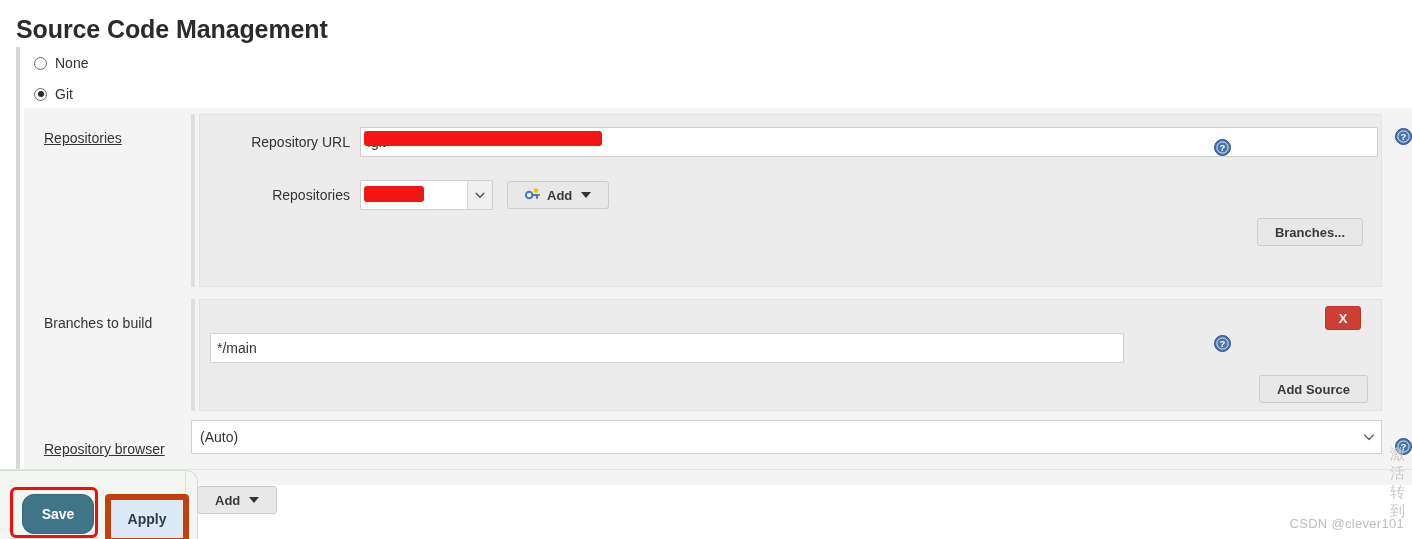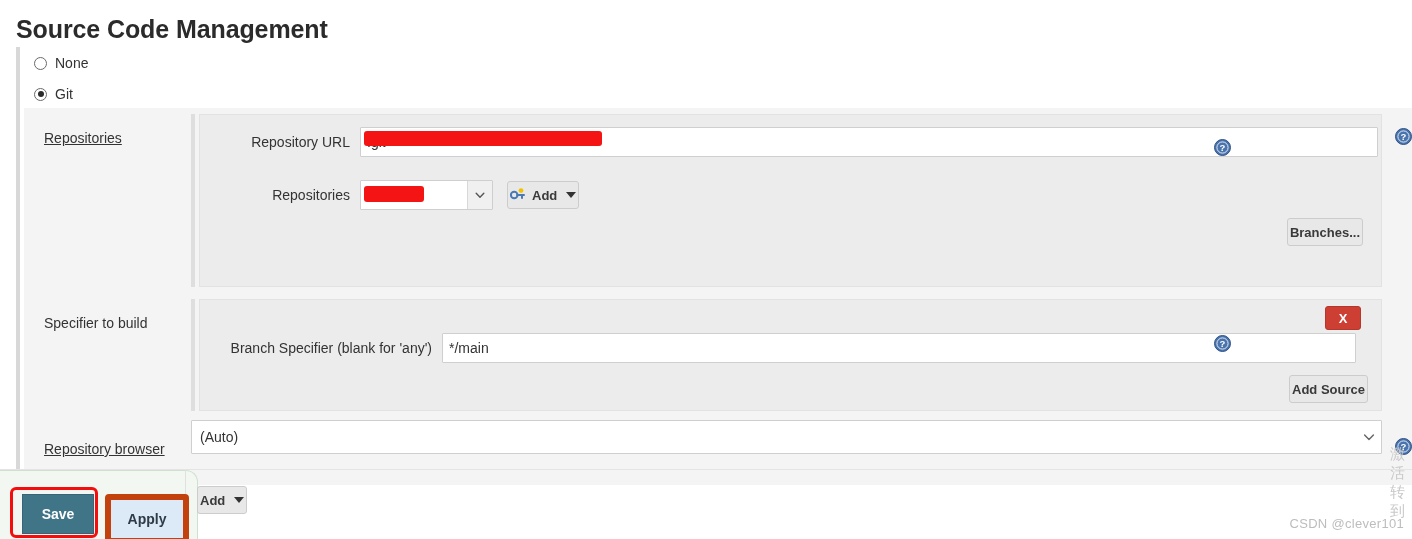--- a/index.html
+++ b/index.html
@@ -170,21 +170,21 @@
   .sel.plain .caret { background: transparent; border-left: none; }
   .caret svg { display: block; }
 
   
   .btn {
     display: inline-flex;
     align-items: center;
     justify-content: center;
     gap: 6px;
     height: 28px;
-    padding: 0 2px;
+    padding: 0 17px;
     font-size: 13px;
     font-weight: bold;
     color: #3a3a3a;
     background: #e8e8e8;
     border: 1px solid #ccc;
     border-radius: 3px;
     box-sizing: border-box;
     white-space: nowrap;
     cursor: pointer;
     font-family: "Liberation Sans", sans-serif;
@@ -232,21 +232,21 @@
     border-left: none;
     border-bottom: none;
     box-sizing: border-box;
   }
   #save-btn {
     position: absolute;
     left: 22px; top: 494px;
     width: 70px; height: 38px;
     background: #3f7587;
     border: 1px solid #356576;
-    border-radius: 0;
+    border-radius: 12px;
     color: #ffffff;
     font-size: 14px;
     font-weight: bold;
     display: flex; align-items: center; justify-content: center;
     cursor: pointer;
   }
   #save-highlight {
     position: absolute;
     left: 10px; top: 487px;
     width: 88px; height: 51px;
@@ -379,29 +379,28 @@
         <div class="help" style="left:1190px; top:31px;">
           <svg width="17" height="17" viewBox="0 0 17 17" aria-hidden="true">
             <circle cx="8.5" cy="8.5" r="8" fill="#4a74ad" stroke="#2f5287"></circle>
             <circle cx="8.5" cy="8.5" r="5.6" fill="none" stroke="#dfe8f4" stroke-width="1"></circle>
             <text x="8.5" y="12.3" font-size="9.5" font-weight="bold" fill="#ffffff" text-anchor="middle" font-family="Liberation Sans, sans-serif">?</text>
           </svg>
         </div>
       </div>
 
       <div class="cfg-row" style="top:186px; height:117px;">
-        <div class="cfg-label" style="top:21px;">Specifier to build</div>
+        <div class="cfg-label" style="top:21px;">Branches to build</div>
 
         <div class="repeat-wrap" style="left:167px; top:5px; width:1191px; height:112px;">
           <div class="repeat-inner">
 
             <div class="btn-x" style="right:20px; top:6px;">X</div>
 
             <div class="field-row" style="left:0px; top:33px; width:100%;">
-              <div class="field-label" style="width:212px; margin-left:20px;">Branch Specifier (blank for 'any')</div>
               <div class="txt" style="width:914px; margin-left:10px;">*/main</div>
             </div>
           </div>
 
           <div class="btn" style="position:absolute; right:14px; top:76px;">
             <span>Add Source</span>
           </div>
         </div>
 
         <div class="help" style="left:1190px; top:41px;">

